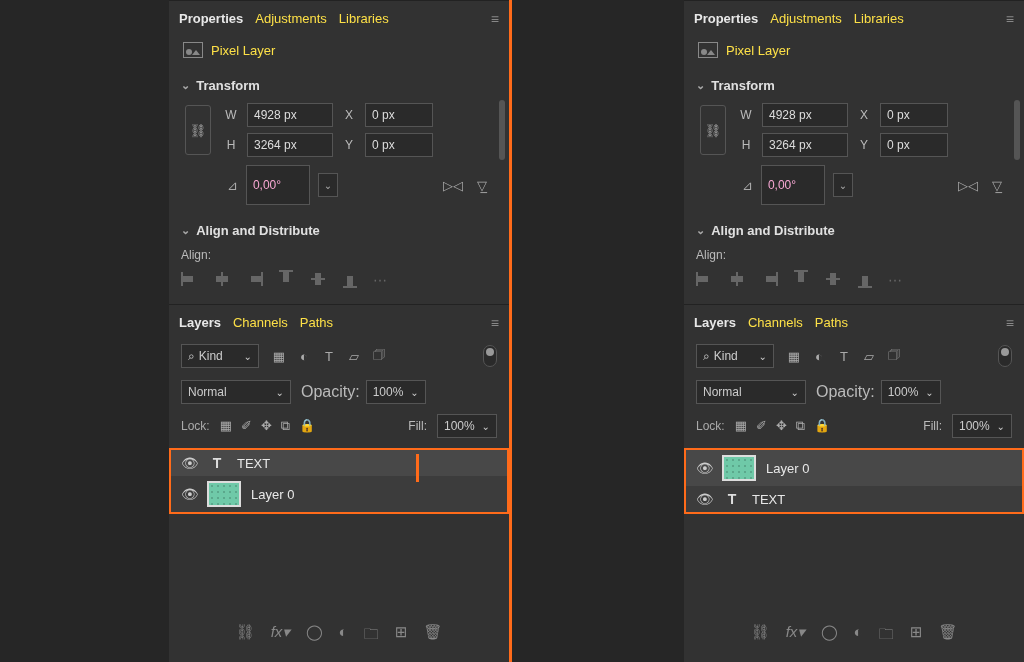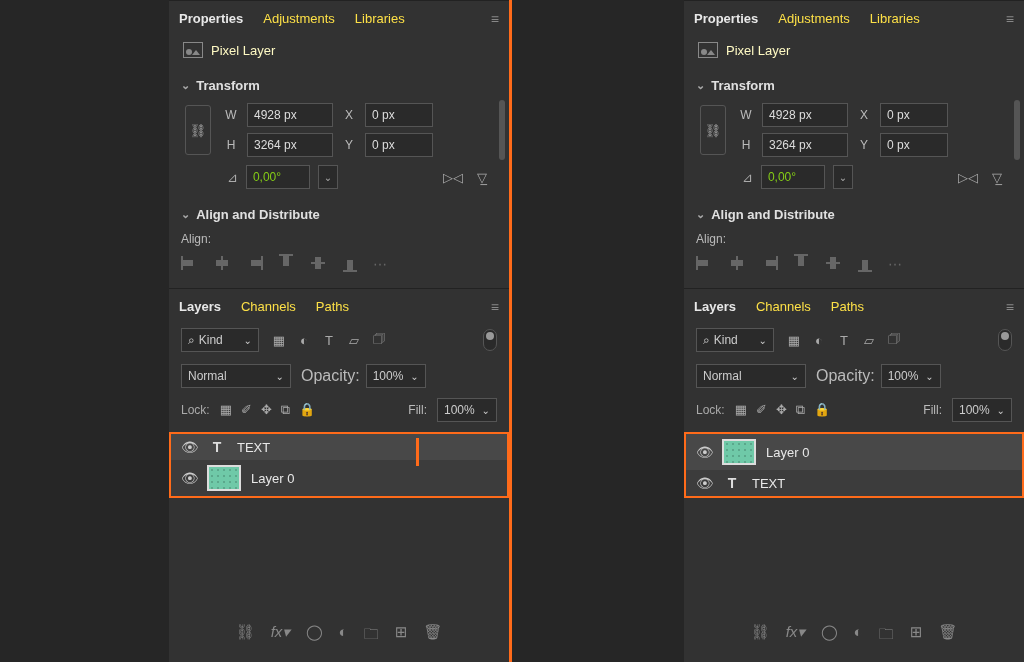--- a/index.html
+++ b/index.html
@@ -2,39 +2,39 @@
 <html><head>
 <meta charset="utf-8">
 <style>
 * { box-sizing: border-box; margin: 0; padding: 0; font-family: -apple-system, Helvetica, Arial, sans-serif; }
 body { background: #1a1a1a; width: 1024px; height: 662px; display: flex; overflow: hidden; }
 .half { height: 662px; position: relative; display: flex; }
 .half.left { width: 512px; border-right: 3px solid #ff6b1a; }
 .half.right { width: 512px; }
 .canvas-area { flex: 1; background: #262626; }
 .panel-stack { width: 340px; background: #323232; display: flex; flex-direction: column; position: relative; }
-.tabbar { display: flex; align-items: center; padding: 8px 10px 4px 10px; gap: 20px; border-top: 1px solid #222; }
+.tabbar { display: flex; align-items: center; padding: 8px 10px 4px 10px; gap: 12px; border-top: 1px solid #222; }
 .tab { font-size: 13px; color: #fde047; cursor: pointer; padding: 2px 0; }
 .tab.active { color: #e8e8e8; font-weight: 600; }
 .hamburger { margin-left: auto; color: #888; font-size: 14px; }
 .section { padding: 6px 12px 8px 12px; }
 .layer-type-row { display: flex; align-items: center; gap: 8px; padding: 10px 14px; }
 .layer-type-icon { width: 20px; height: 16px; border: 1px solid #888; position: relative; }
 .layer-type-icon::after { content:""; position:absolute; left:2px; bottom:2px; width:6px; height:6px; background:#888; border-radius:50%; }
 .layer-type-icon::before { content:""; position:absolute; right:2px; bottom:2px; width:8px; height:5px; background:#888; clip-path: polygon(0 100%,50% 0,100% 100%); }
-.layer-type-text { color: #fef9c3; font-size: 13px; }
+.layer-type-text { color: #fde047; font-size: 13px; }
 .collapse-header { display: flex; align-items: center; gap: 6px; color: #e0e0e0; font-size: 13px; font-weight: 600; padding: 4px 0; cursor: pointer; }
 .chev { font-size: 11px; color: #aaa; }
 .transform-grid { display: grid; grid-template-columns: 30px 20px 86px 20px 68px; gap: 6px 6px; align-items: center; margin-top: 6px; margin-left: 4px;}
 .link-icon { grid-row: 1 / span 2; width: 26px; height: 50px; border: 1px solid #555; border-radius: 3px; display:flex; align-items:center; justify-content:center; color:#aaa; font-size:13px;}
 .label-sm { color: #bbb; font-size: 12px; text-align: center; }
 .num-input { background: #2a2a2a; border: 1px solid #555; color: #ddd; font-size: 12px; padding: 3px 6px; height: 24px; }
 .rot-row { display:flex; align-items:center; gap:8px; margin-top:8px; margin-left:46px;}
 .rot-icon { color:#aaa; font-size:13px;}
-.rot-input { background:#2a2a2a; border:1px solid #555; color:#84cc16; font-size:12px; padding:3px 6px; width:64px; height:24px;}
+.rot-input { background:#2a2a2a; border:1px solid #555; color:#f9a8d4; font-size:12px; padding:3px 6px; width:64px; height:40px;}
 .rot-dd { width:20px; height:24px; border:1px solid #555; display:flex; align-items:center; justify-content:center; color:#aaa; font-size:10px; background:#2a2a2a;}
 .flip-icons { display:flex; gap:14px; margin-left:auto; margin-right:10px; color:#aaa; font-size:13px;}
 .align-label { color:#bbb; font-size:12px; margin-top:6px;}
 .align-icons { display:flex; gap:14px; margin-top:10px; color:#666; font-size:14px;}
 .align-icons span { display:inline-block; width:18px; height:14px; position:relative;}
 .ai1::before{content:"";position:absolute;left:0;top:0;width:2px;height:14px;background:#666;}
 .ai1::after{content:"";position:absolute;left:0;top:4px;width:12px;height:6px;background:#666;}
 .ai2::before{content:"";position:absolute;left:8px;top:0;width:2px;height:14px;background:#666;}
 .ai2::after{content:"";position:absolute;left:3px;top:4px;width:12px;height:6px;background:#666;}
 .ai3::before{content:"";position:absolute;right:0;top:0;width:2px;height:14px;background:#666;}

